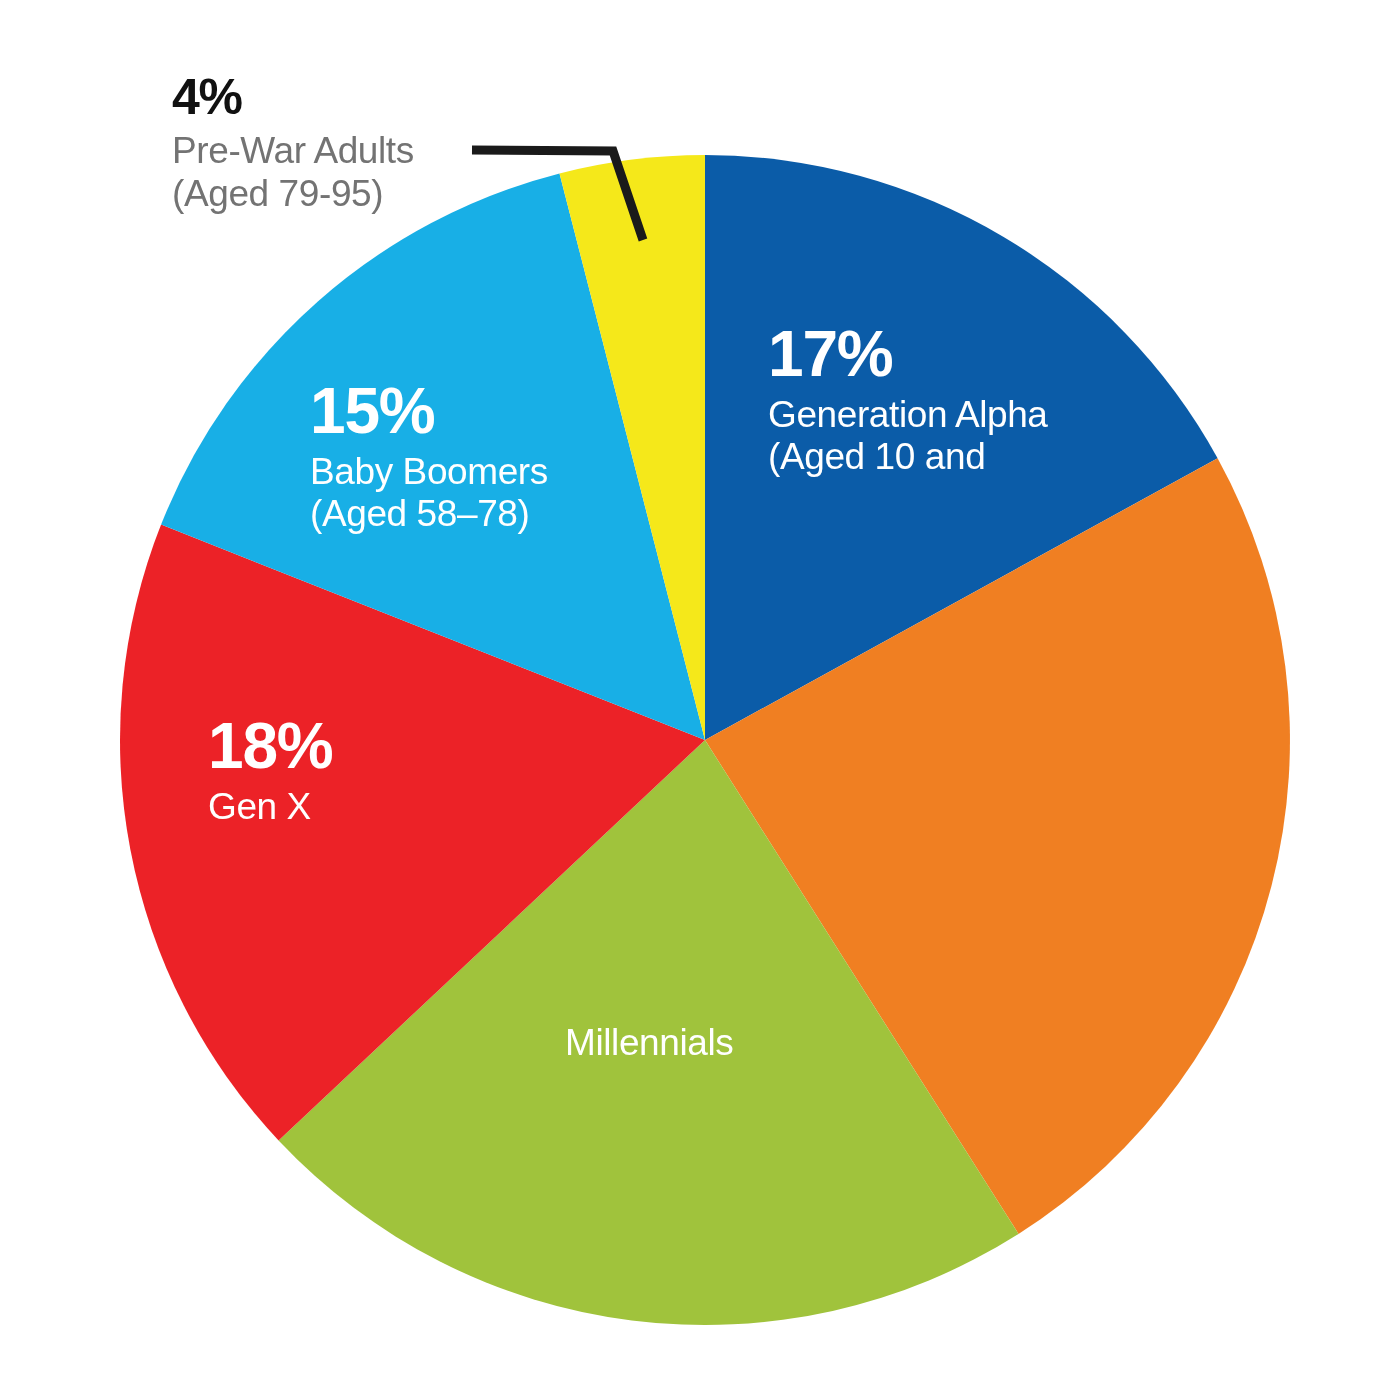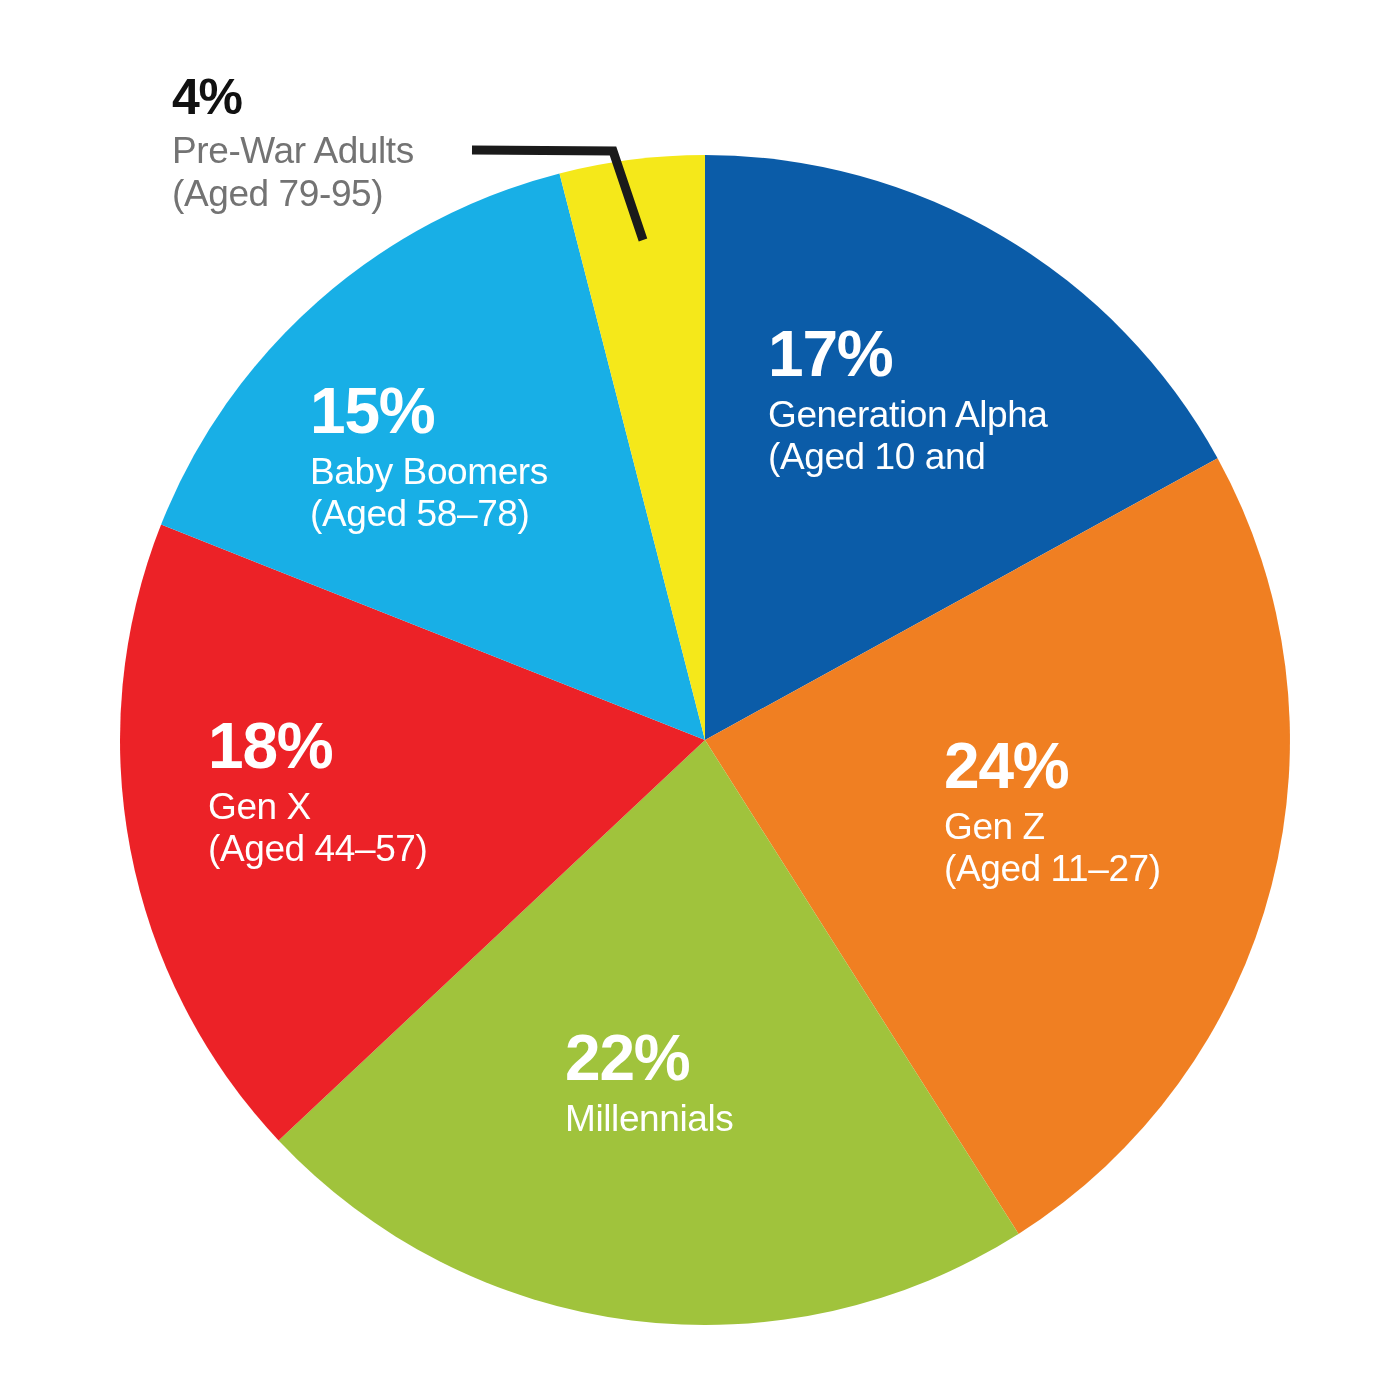--- a/index.html
+++ b/index.html
@@ -98,35 +98,28 @@
 
     <polyline points="472,150 613,151 643,240" fill="none" stroke="#1A1A1A" stroke-width="9" stroke-linejoin="miter" stroke-linecap="butt"></polyline>
   </svg>
 
   <div class="slice-label" id="label-alpha">
     <span class="pct">17%</span>
     <span class="name">Generation Alpha</span>
     <span class="ages">(Aged 10 and</span>
   </div>
 
-  <div class="slice-label" id="label-genz">
-    <span class="pct">24%</span>
-    <span class="name">Gen Z</span>
-    <span class="ages">(Aged 11–27)</span>
-  </div>
 
   <div class="slice-label" id="label-mill">
-    <span class="pct">22%</span>
     <span class="name">Millennials</span>
   </div>
 
   <div class="slice-label" id="label-genx">
     <span class="pct">18%</span>
     <span class="name">Gen X</span>
-    <span class="ages">(Aged 44–57)</span>
   </div>
 
   <div class="slice-label" id="label-boomers">
     <span class="pct">15%</span>
     <span class="name">Baby Boomers</span>
     <span class="ages">(Aged 58–78)</span>
   </div>
 
   <div id="label-prewar">
     <span class="pct">4%</span>

